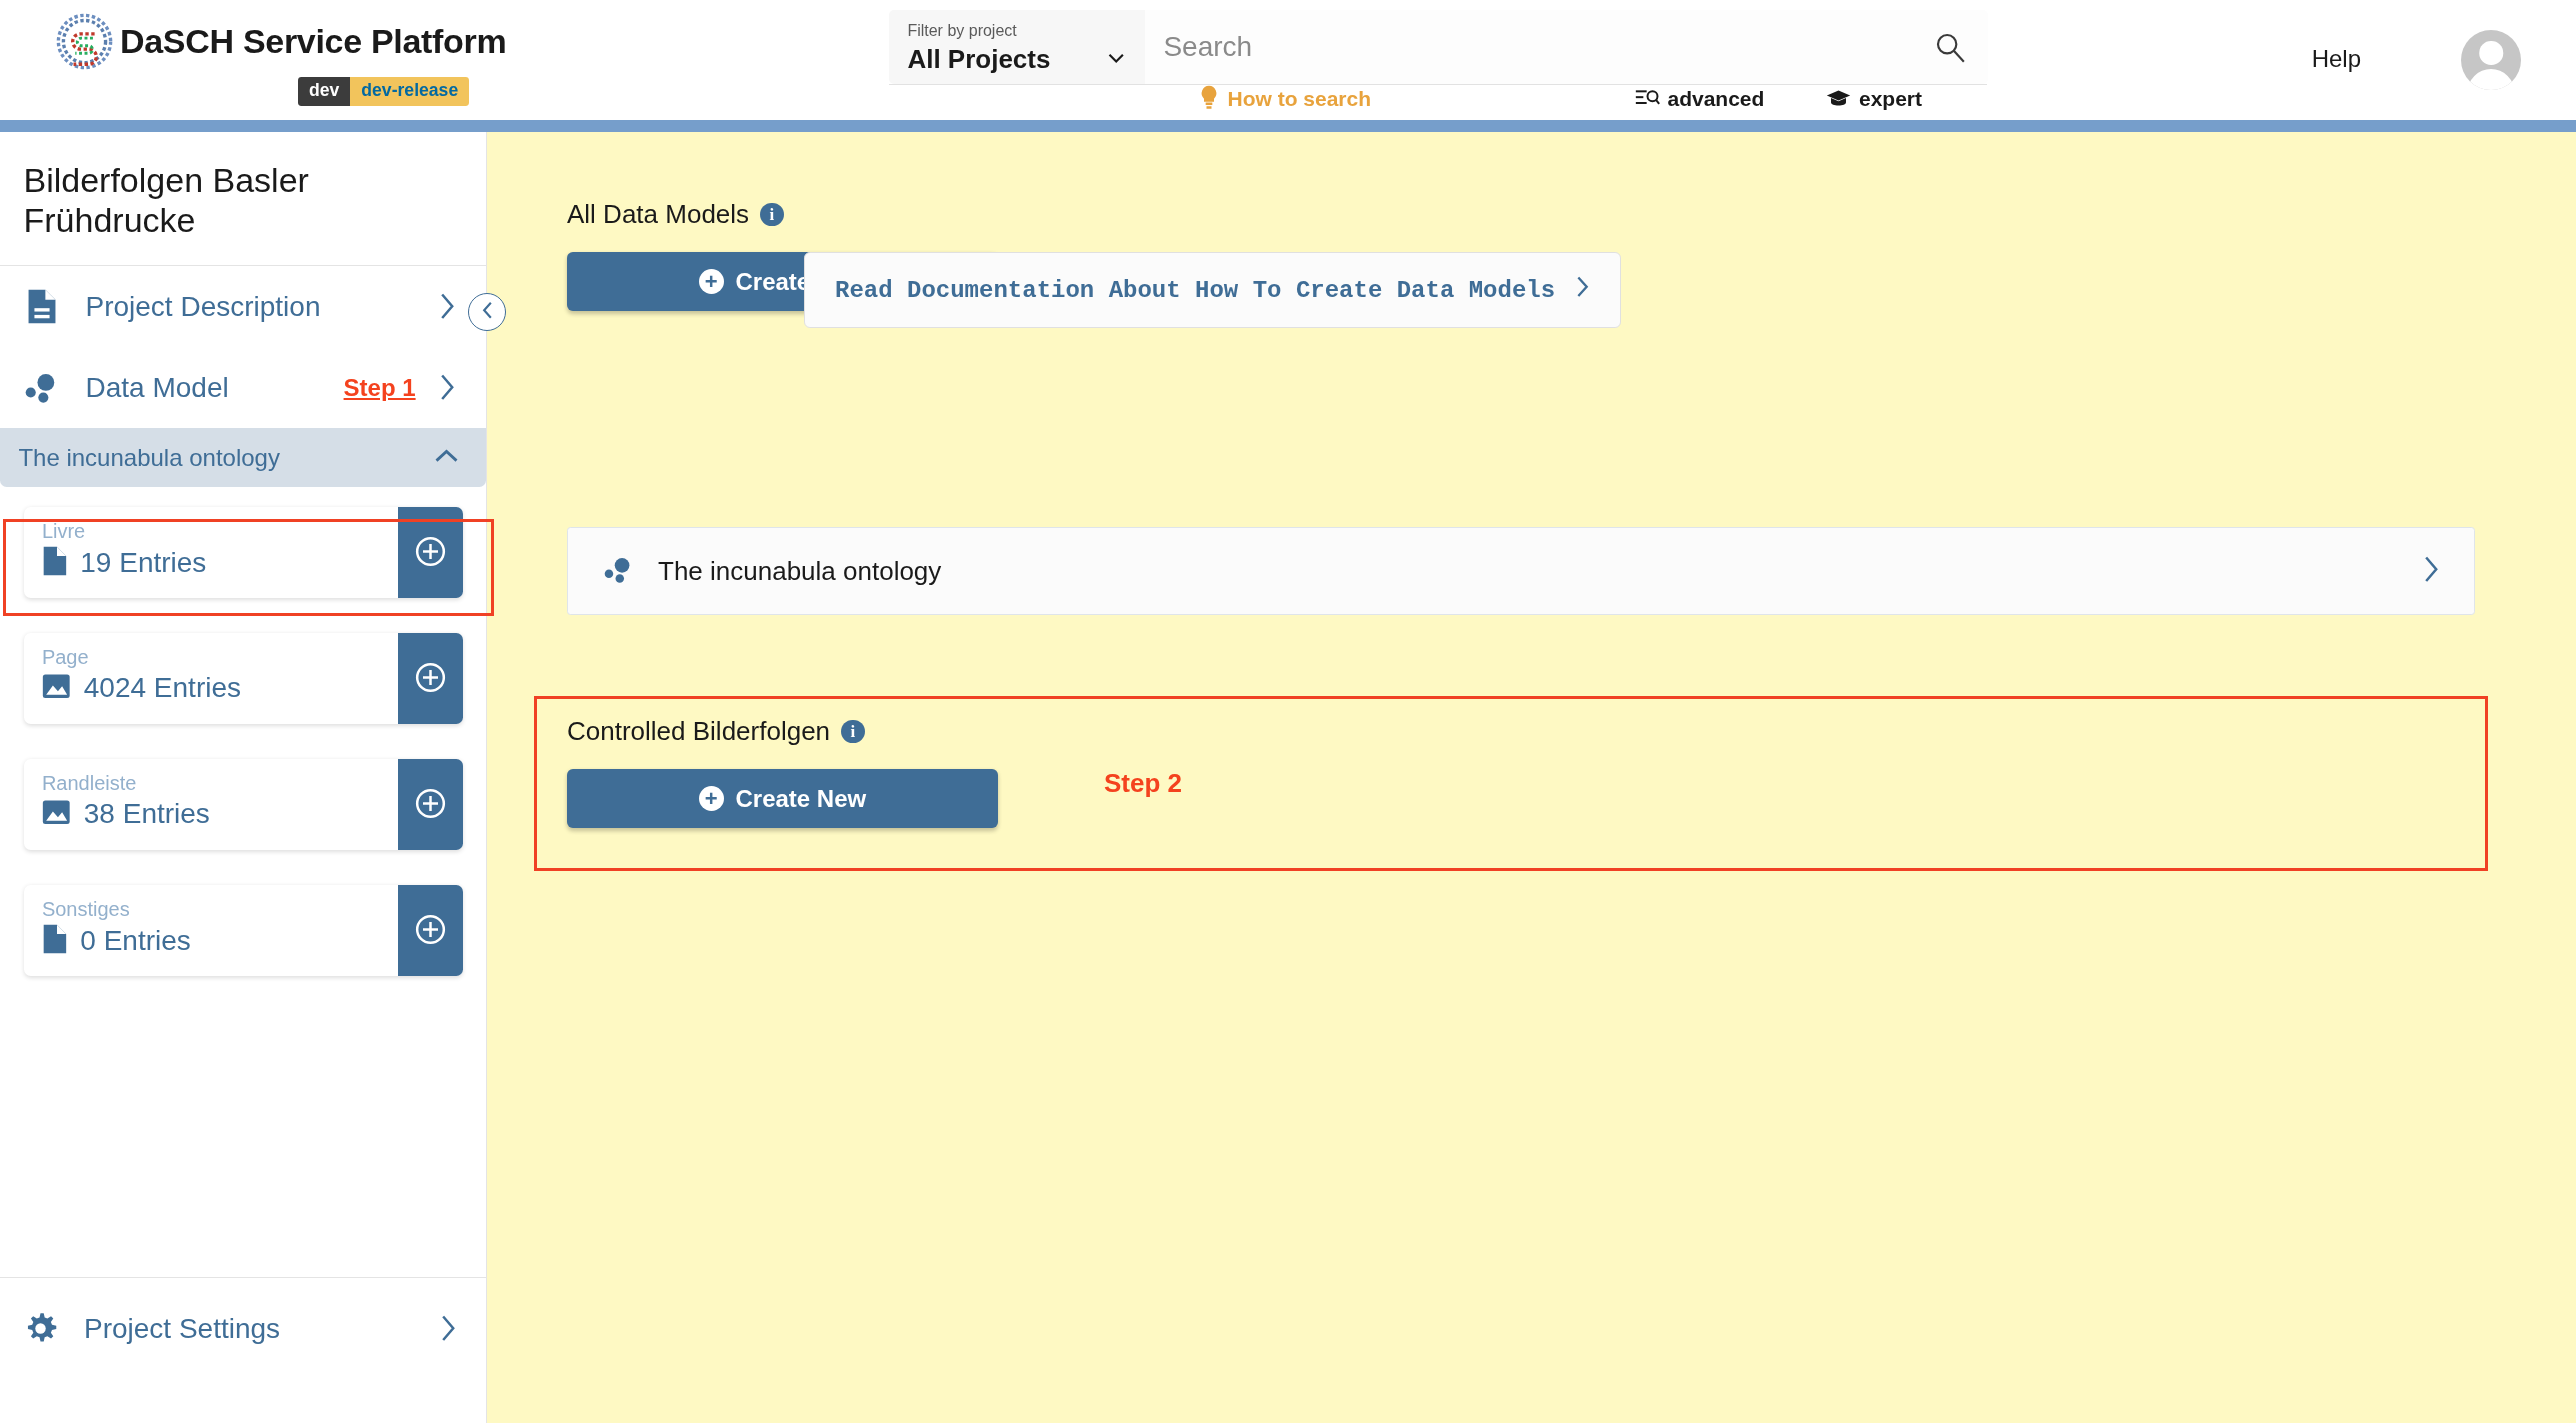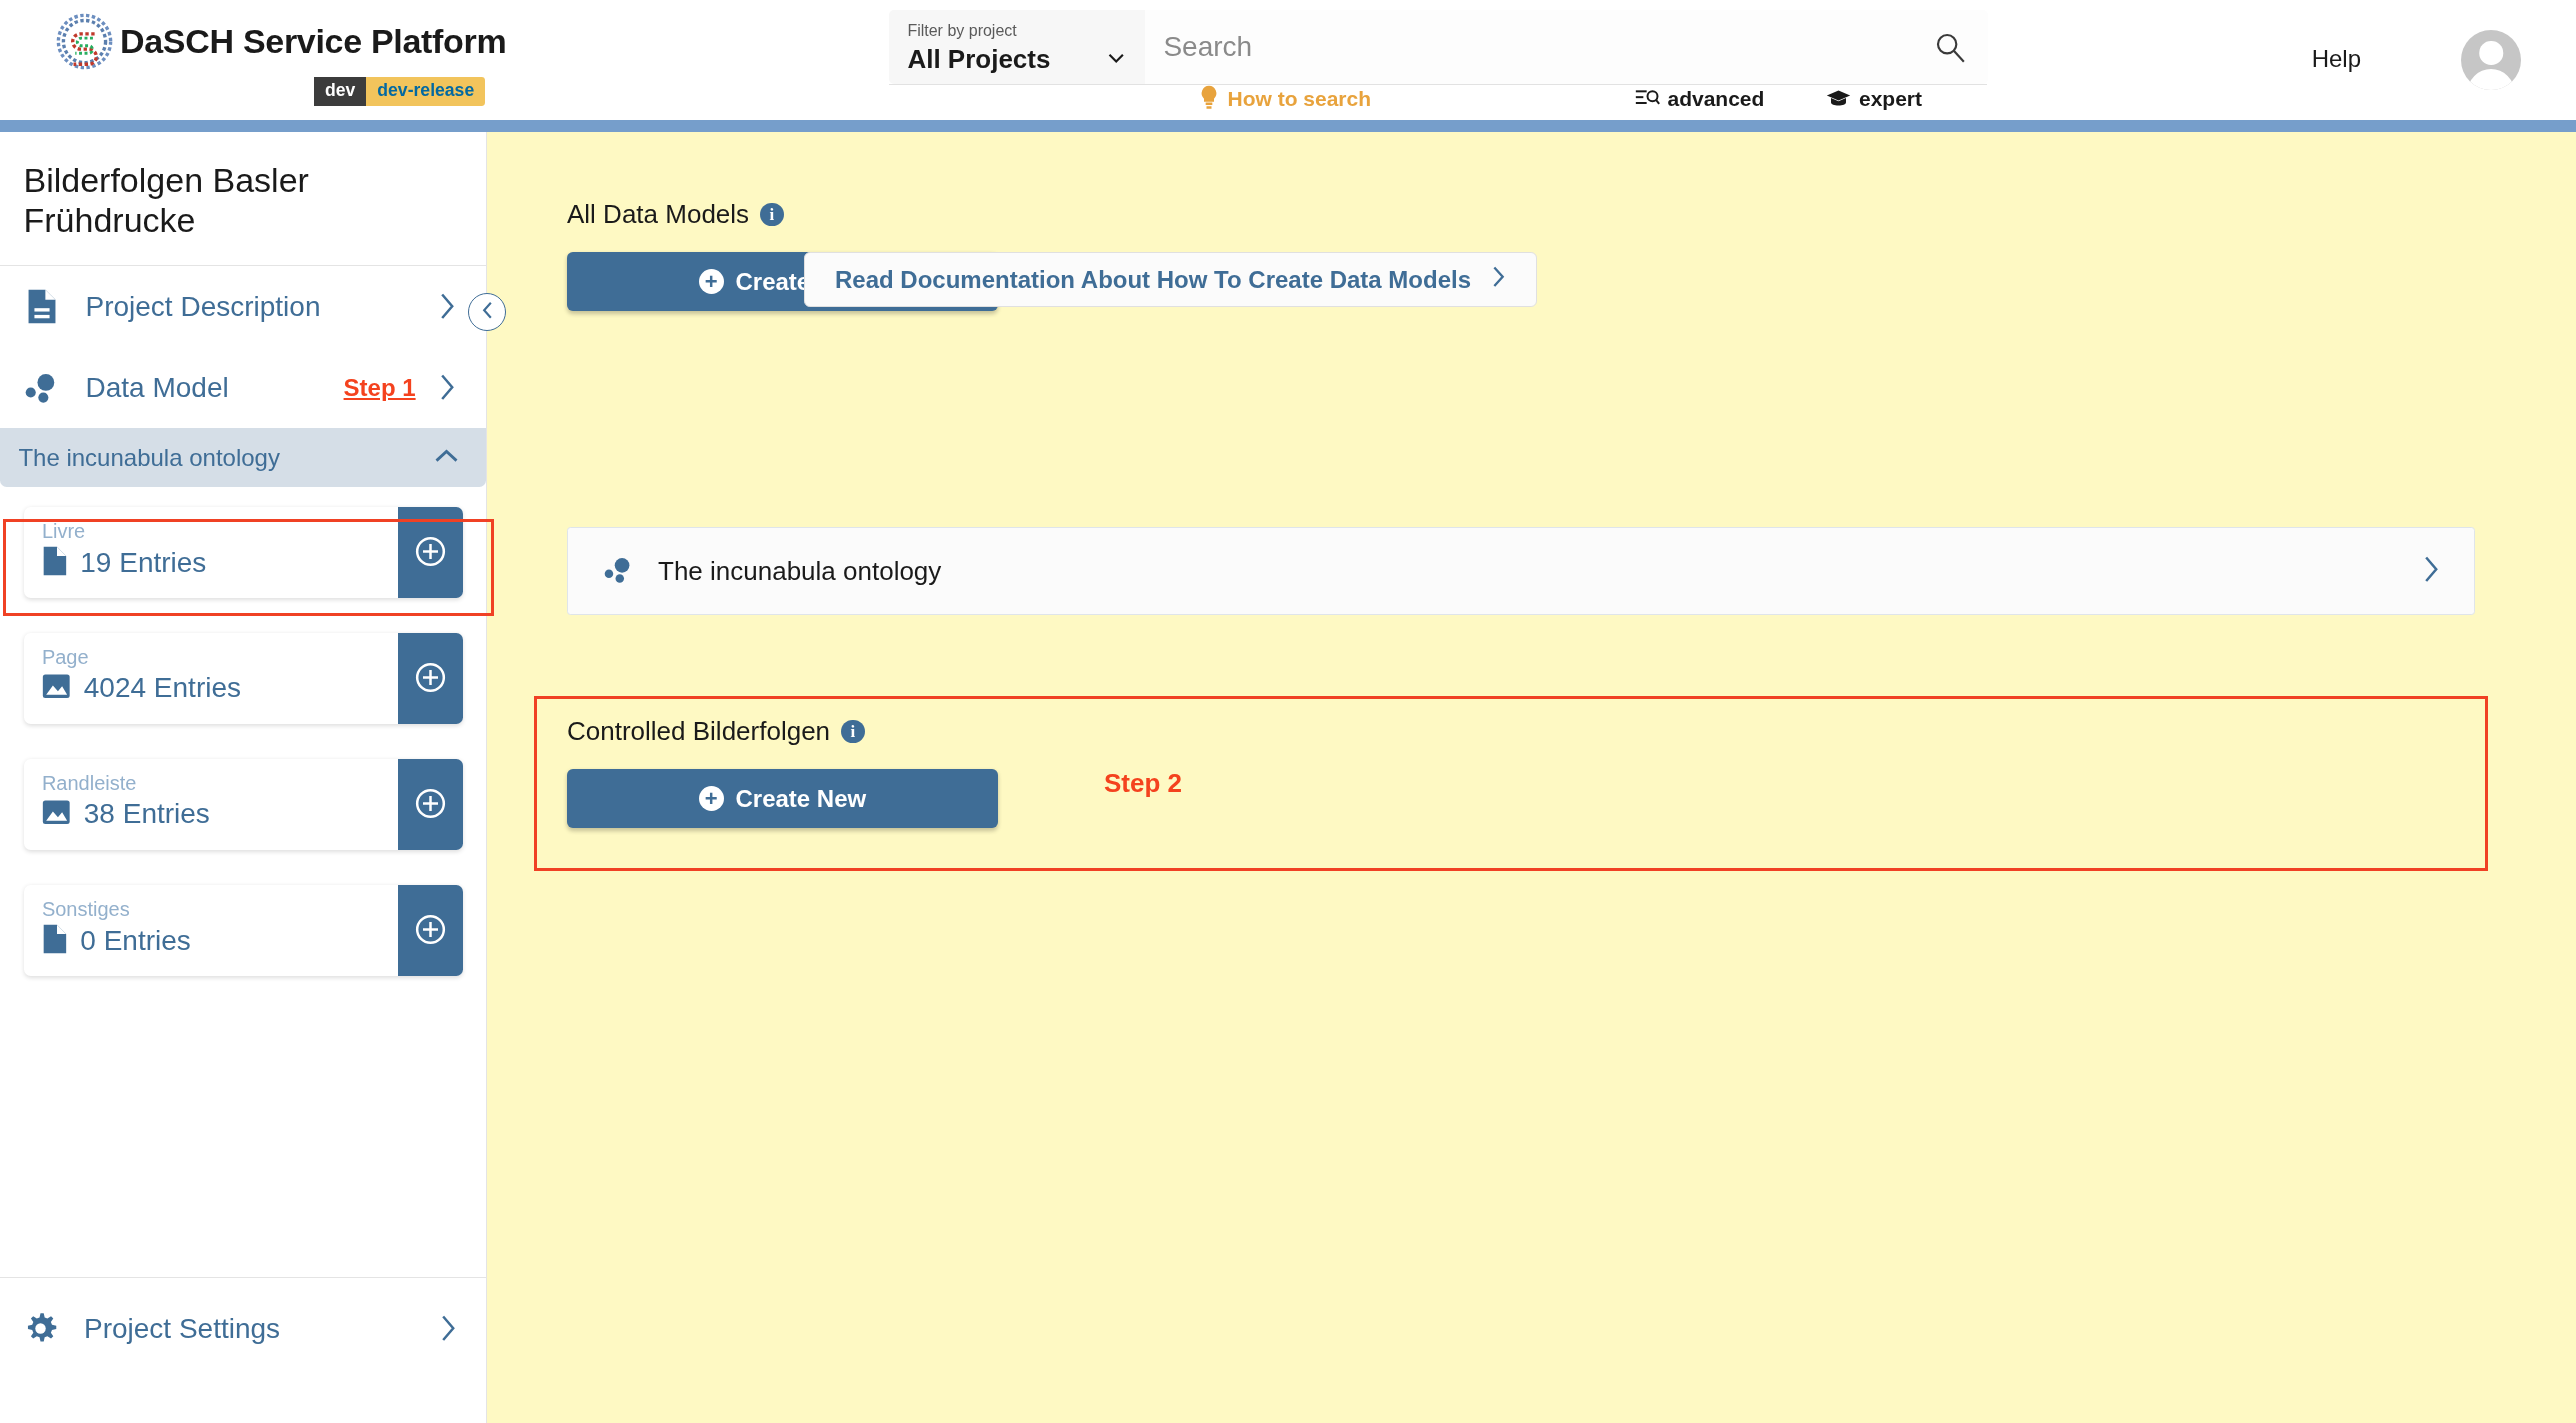--- a/index.html
+++ b/index.html
@@ -22,21 +22,21 @@
   .logo-wrap { width: 59px; height: 59px; position: relative; }
   .brand-title {
     font-size: 34px; font-weight: bold; color: #1a1a1a; letter-spacing: -0.3px;
   }
   .version-badges {
     position: absolute; left: 298px; top: 77px;
     display: flex; height: 28.5px; border-radius: 3.4px; overflow: hidden;
   }
   .badge-dev {
     background: #3c3c3c; color: #fff; font-size: 17.6px; font-weight: bold;
-    padding: 7px 11px; display: flex; align-items: center; line-height: 1; margin-left: 16px;
+    padding: 7px 11px; display: flex; align-items: center; line-height: 1;
   }
   .badge-rel {
     background: #f2c45c; color: #0369a1; font-size: 17.6px; font-weight: bold;
     padding: 0 11px; display: flex; align-items: center; line-height: 1;
   }
 
   
   .searchbar {
     position: absolute; left: 889px; top: 10px;
     display: flex; align-items: stretch; height: 74px;
@@ -210,23 +210,23 @@
     font-size: 24px; font-weight: bold; cursor: pointer;
     box-shadow: 0 2.5px 4.2px rgba(0,0,0,.22);
   }
   .plus-circle {
     width: 25px; height: 25px; border-radius: 50%; background: #ffffff;
     color: #3f6d96; display: flex; align-items: center; justify-content: center;
     font-size: 22px; font-weight: bold; line-height: 1;
   }
   .btn-outline {
     background: #fbfbfb; border: 0.8px solid #e0e0e0; border-radius: 5.9px;
-    height: 55px; padding: 0 30px;
+    height: 76px; padding: 0 30px;
     display: flex; align-items: center; gap: 20px;
-    font-family: Liberation Sans, sans-serif;
+    font-family: Liberation Mono, monospace;
     font-size: 24px; font-weight: bold; color: #3f6d96; cursor: pointer;
   }
   .ontology-row {
     position: absolute; left: 567px; top: 395px; width: 1908px; height: 88px;
     background: #fbfbfb; border: 0.8px solid #dfe5ea; border-radius: 3.4px;
     display: flex; align-items: center; padding: 0 34px 0 34px; cursor: pointer;
   }
   .ontology-row-text { font-size: 26px; color: #1a1a1a; margin-left: 22px; flex: 1; }
 
   .step2-box {

